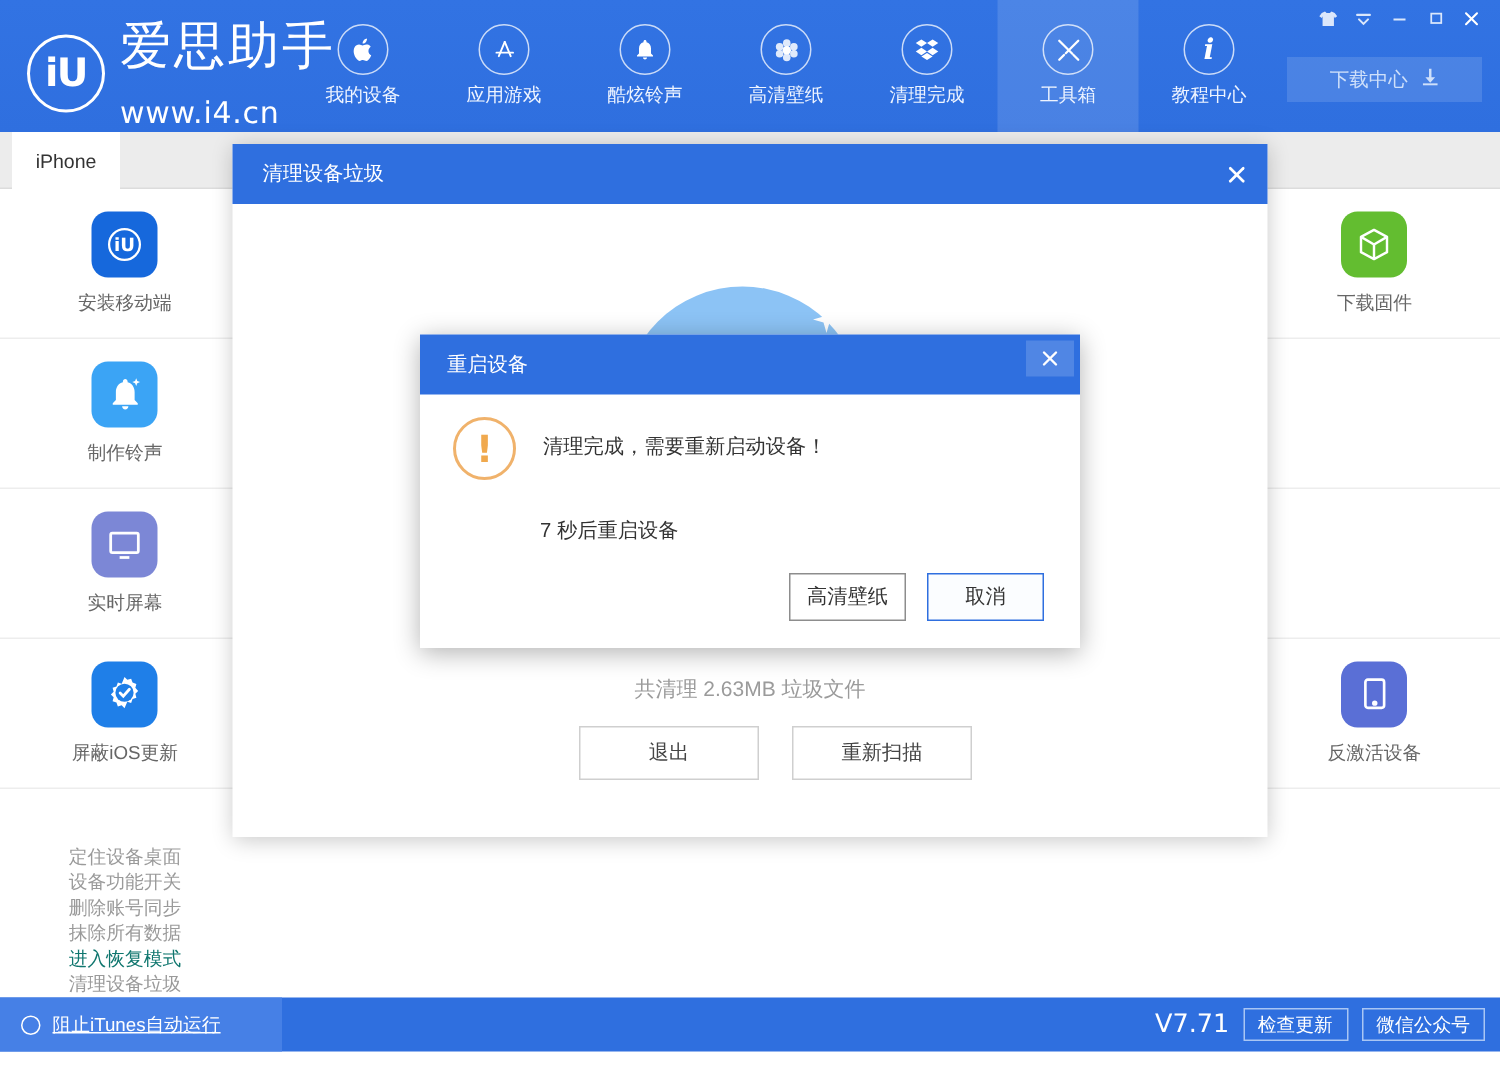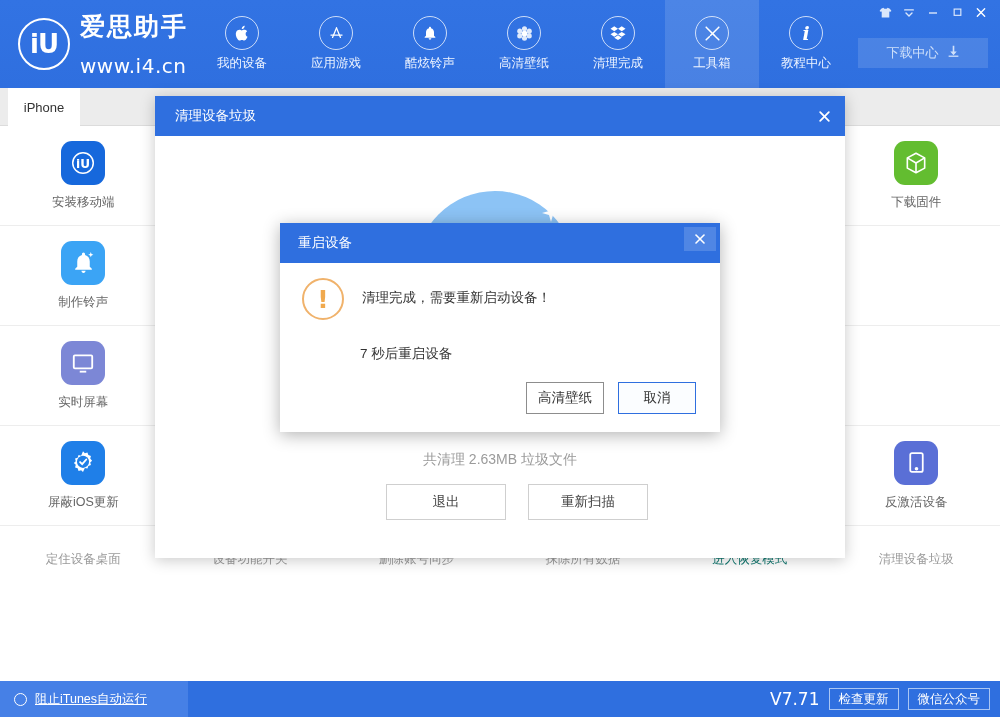--- a/index.html
+++ b/index.html
@@ -28,21 +28,21 @@
   }
   .brand-logo {
     width: 52px; height: 52px; border-radius: 50%;
     border: 2px solid #ffffff;
     display: flex; align-items: center; justify-content: center;
     color: #fff; font-size: 26px; font-weight: bold;
     letter-spacing: -1px;
     font-family: "DejaVu Sans", sans-serif;
   }
   .brand-text { color: #fff; line-height: 1; padding-top: 2px;}
-  .brand-name { font-size: 25px; font-weight: bold; letter-spacing: 2px; }
+  .brand-name { font-size: 34px; font-weight: normal; letter-spacing: 2px; }
   .brand-url { font-size: 20px; margin-top: 17px; letter-spacing: 0.5px; font-family:"DejaVu Sans",sans-serif;}
 
   .navbar {
     position: absolute; left: 195px; top: 0;
     height: 88px; display: flex;
   }
   .nav-item {
     width: 94px; height: 88px;
     display: flex; flex-direction: column;
     align-items: center; justify-content: center;
@@ -111,21 +111,21 @@
   }
   .tool-icon {
     width: 44px; height: 44px; border-radius: 11px;
     display: flex; align-items: center; justify-content: center;
     color: #fff;
   }
   .tool-label { font-size: 12.5px; color: #666; }
 
   
   .statusbar {
-    position: absolute; left: 0; bottom: 0;
+    position: absolute; left: 0; bottom: 16px;
     width: 1000px; height: 36px;
     background: #2f6fdf;
   }
   .status-left {
     position: absolute; left: 0; top: 0;
     width: 188px; height: 36px;
     background: #4680e6;
     display: flex; align-items: center; gap: 8px;
     padding-left: 14px; cursor: pointer;
   }
@@ -473,21 +473,21 @@
           <svg width="25" height="25" viewBox="0 0 24 24" fill="none" stroke="#fff" stroke-width="1.7" stroke-linejoin="round">
               <rect x="6" y="3" width="12" height="18" rx="1.6"></rect>
               <circle cx="12" cy="18" r="0.9" fill="#fff"></circle>
             </svg>
         </div>
         <div class="tool-label">反激活设备</div>
       </div>
 
     </div>
 
-    <div style="position:absolute;left:0;top:425px;width:1000px;display:flex;">
+    <div style="position:absolute;left:0;top:437px;width:1000px;display:flex;flex-direction:column;">
       <div style="width:166.6px;text-align:center;font-size:12.5px;color:#9a9a9a;">定住设备桌面</div>
       <div style="width:166.6px;text-align:center;font-size:12.5px;color:#9a9a9a;">设备功能开关</div>
       <div style="width:166.6px;text-align:center;font-size:12.5px;color:#9a9a9a;">删除账号同步</div>
       <div style="width:166.6px;text-align:center;font-size:12.5px;color:#9a9a9a;">抹除所有数据</div>
       <div style="width:166.6px;text-align:center;font-size:12.5px;color:#0f766e;">进入恢复模式</div>
       <div style="width:166.6px;text-align:center;font-size:12.5px;color:#9a9a9a;">清理设备垃圾</div>
     </div>
   </div>
 
   <div class="dlg-clean">

